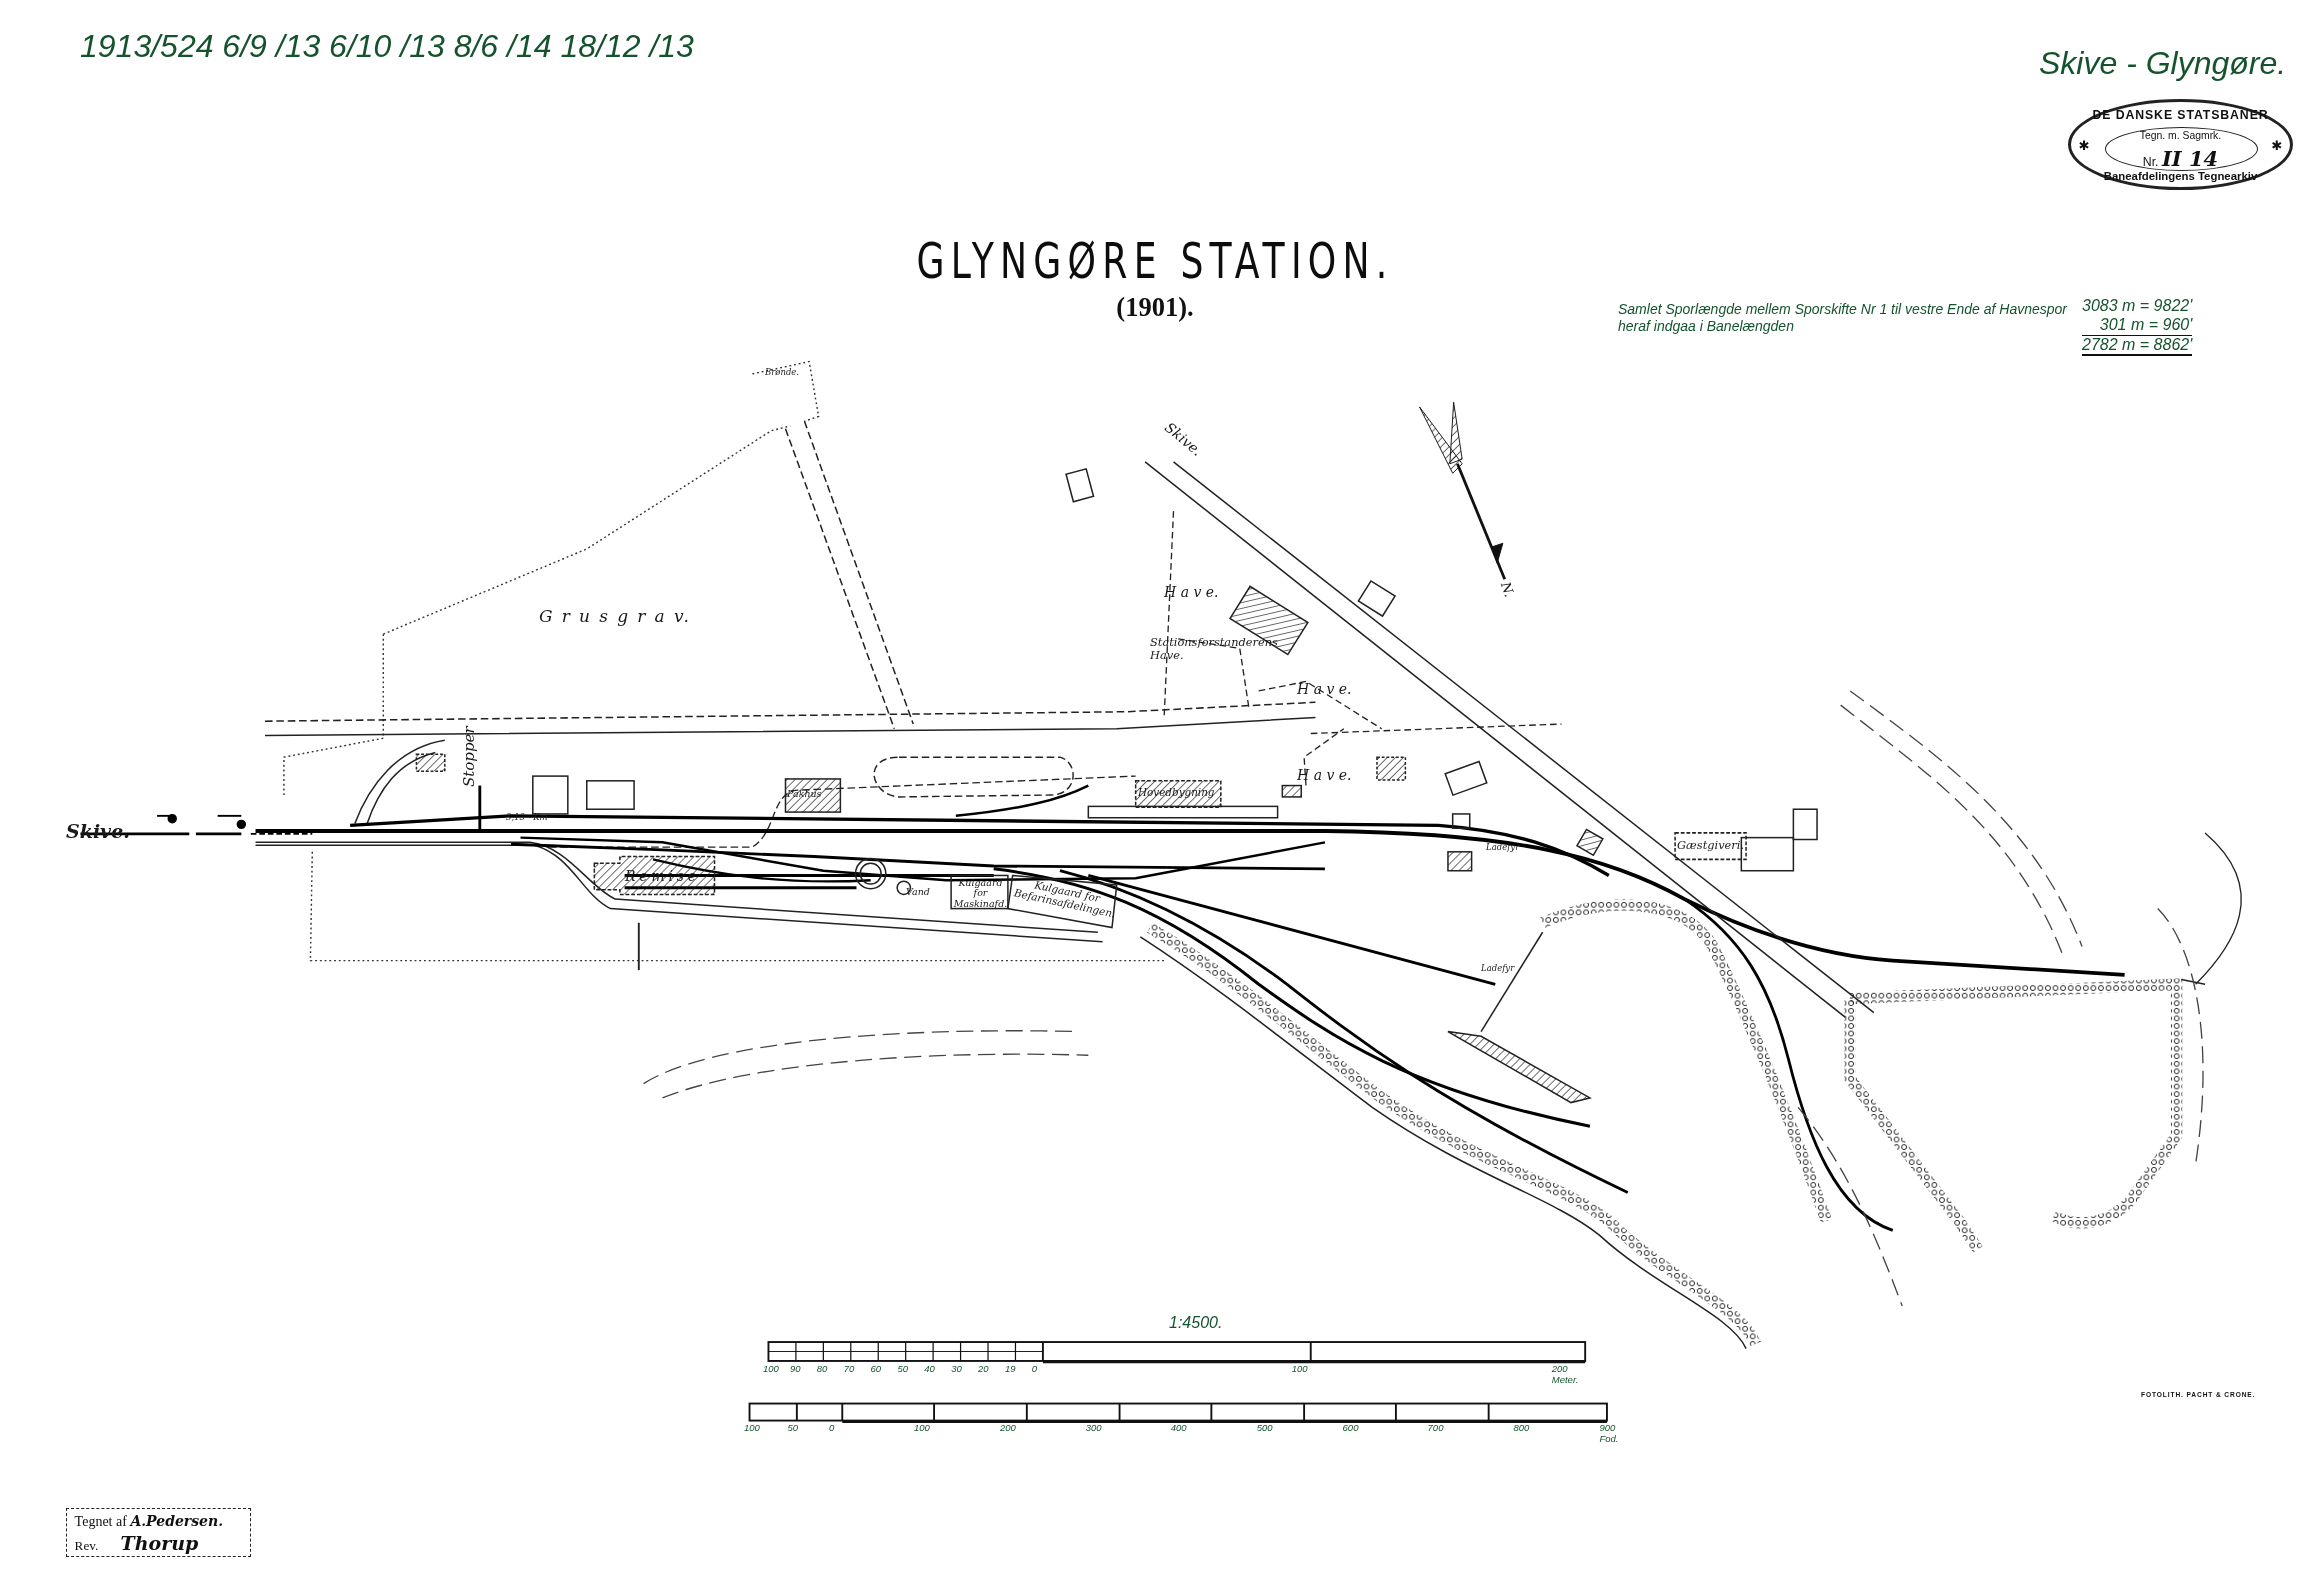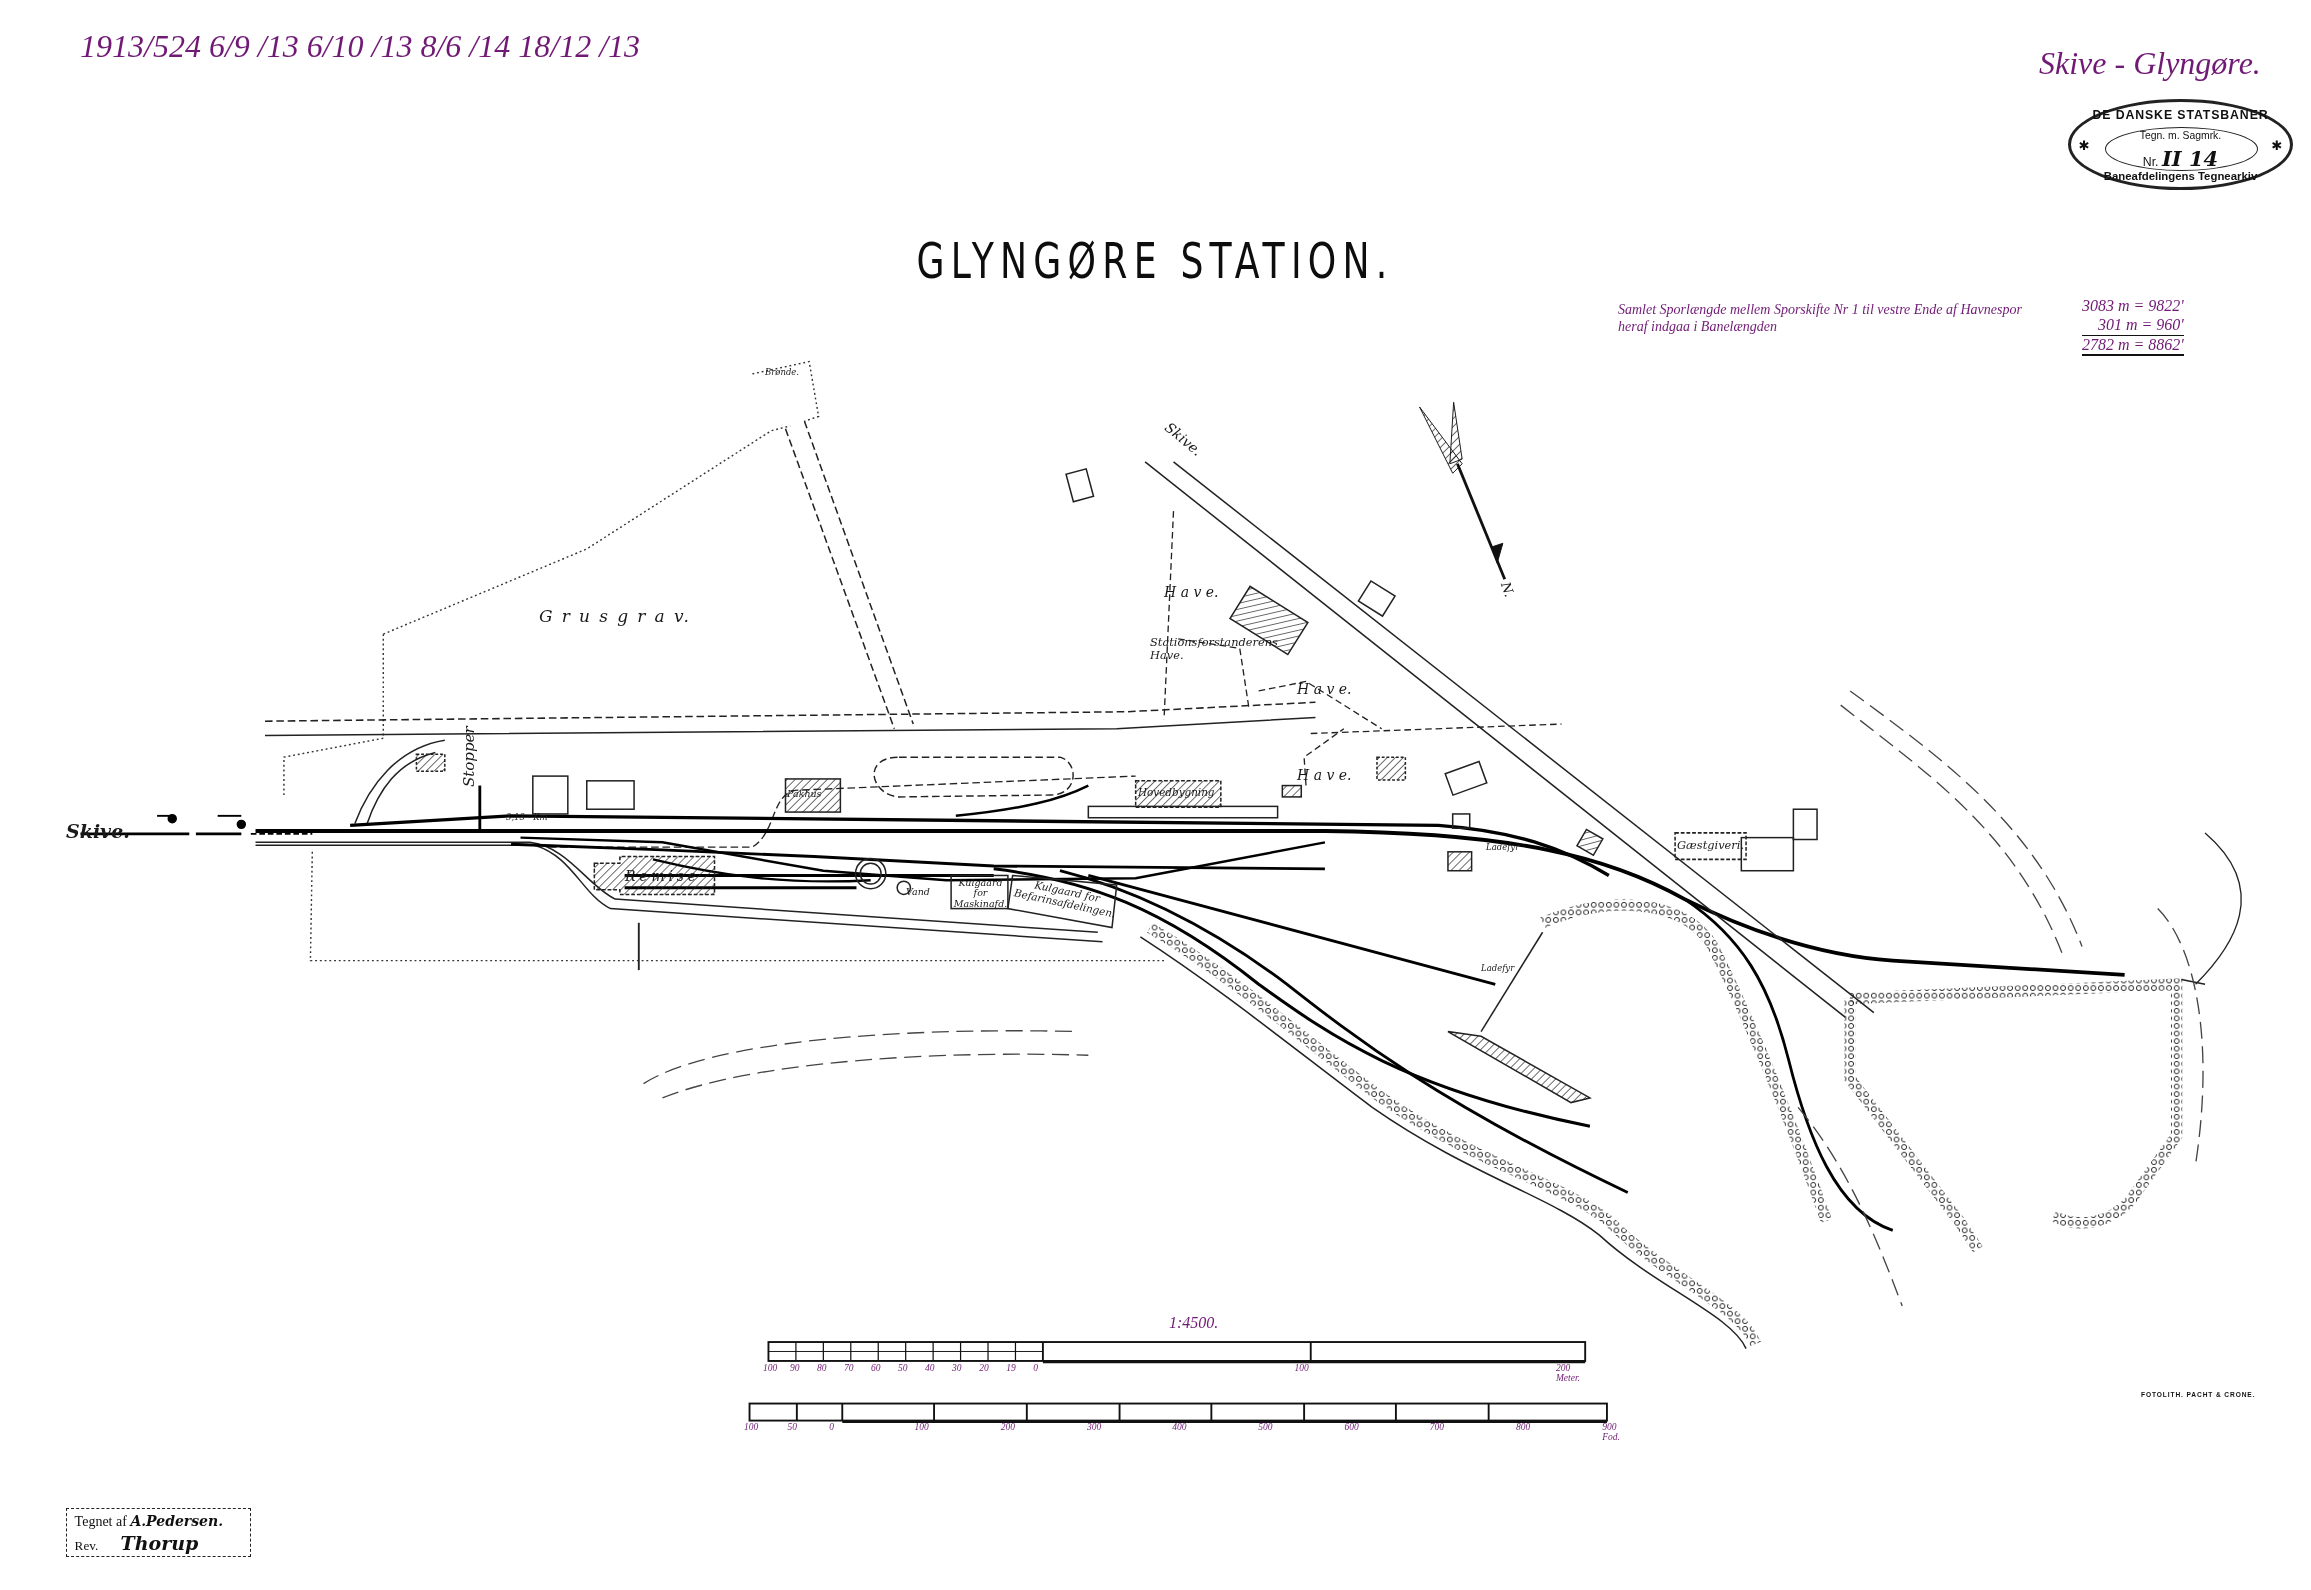--- a/index.html
+++ b/index.html
@@ -1,18 +1,18 @@
 <!DOCTYPE html>
 <html style="font-size:15px"><head>
 <meta charset="utf-8">
 <style>
   html, body { margin: 0; padding: 0; background: #ffffff; }
   body { width: 2312px; height: 1591px; position: relative; overflow: hidden; font-family: "Liberation Serif", serif; color: #111; }
   .abs { position: absolute; }
-  .hand { font-family: Liberation Serif, serif; font-style: italic; color: #701a75; }
+  .hand { font-family: Liberation Sans, sans-serif; font-style: italic; color: #14532d; }
   .title-block { left: 852px; top: 227px; width: 606px; text-align: center; }
   .dsb { font-family: "Liberation Sans", sans-serif; font-size: 32px; letter-spacing: 5.7px; color: #111; }
   .main-title { font-family: "DejaVu Sans Condensed", "DejaVu Sans", sans-serif; font-size: 49px; letter-spacing: 7.6px; margin-top: 5.7px; color: #0d0d0d; transform: scaleX(0.82); transform-origin: center; }
   .year { font-family: "Liberation Serif", serif; font-size: 26.5px; font-weight: bold; margin-top: 1.9px; }
   .archive-nums { left: 80px; top: 28px; font-size: 32px; }
   .route-label { left: 2039px; top: 45px; font-size: 32px; }
   .stamp { left: 2068px; top: 99px; width: 225px; height: 91px; border: 3.8px solid #222; border-radius: 50%; box-sizing: border-box; text-align: center; font-family: "Liberation Sans", sans-serif; }
   .stamp .inner { position: absolute; left: 34px; top: 24.6px; width: 151px; height: 42px; border: 1.9px solid #222; border-radius: 50%; }
   .stamp .s1 { position: absolute; top: 5.7px; left: 0; width: 100%; font-size: 12.3px; font-weight: bold; letter-spacing: 0.9px; }
   .stamp .s2 { position: absolute; top: 28px; left: 0; width: 100%; font-size: 10.4px; }
@@ -233,20 +233,21 @@
   <div class="s1">DE DANSKE STATSBANER</div>
   <div class="s2">Tegn. m. Sagmrk.</div>
   <div class="s3"><span>Nr.</span> <b>II 14</b></div>
   <div class="s4">Baneafdelingens Tegnearkiv</div>
   <span class="star" style="left:7.6px">✱</span>
   <span class="star" style="right:7.6px">✱</span>
 </div>
 
 <div class="abs title-block">
   <div class="main-title">GLYNGØRE STATION.</div>
+  <div class="year">(1901).</div>
 </div>
 
 <div class="abs length-note hand">
   <div>Samlet Sporlængde mellem Sporskifte Nr 1 til vestre Ende af Havnespor</div>
   <div>heraf indgaa i Banelængden</div>
 </div>
 <div class="abs length-vals hand">
   <div>3083 m = 9822'</div>
   <div>301 m = 960'</div>
   <div class="sum">2782 m = 8862'</div>

